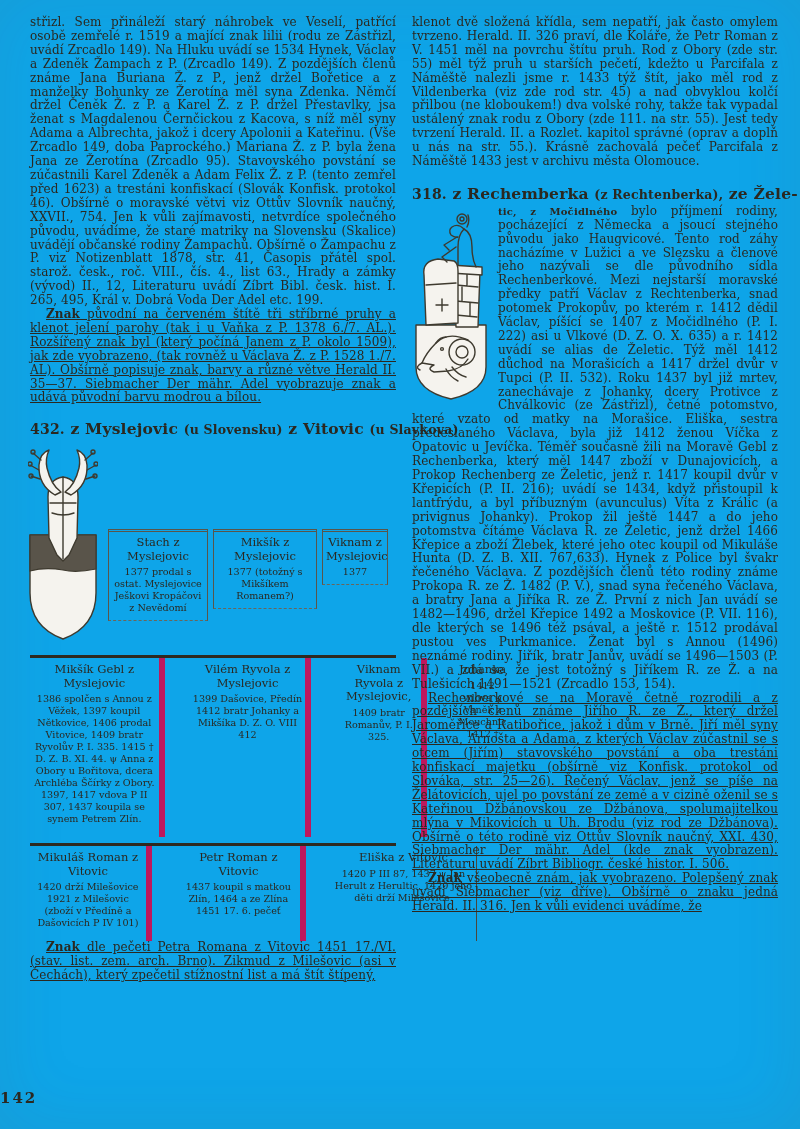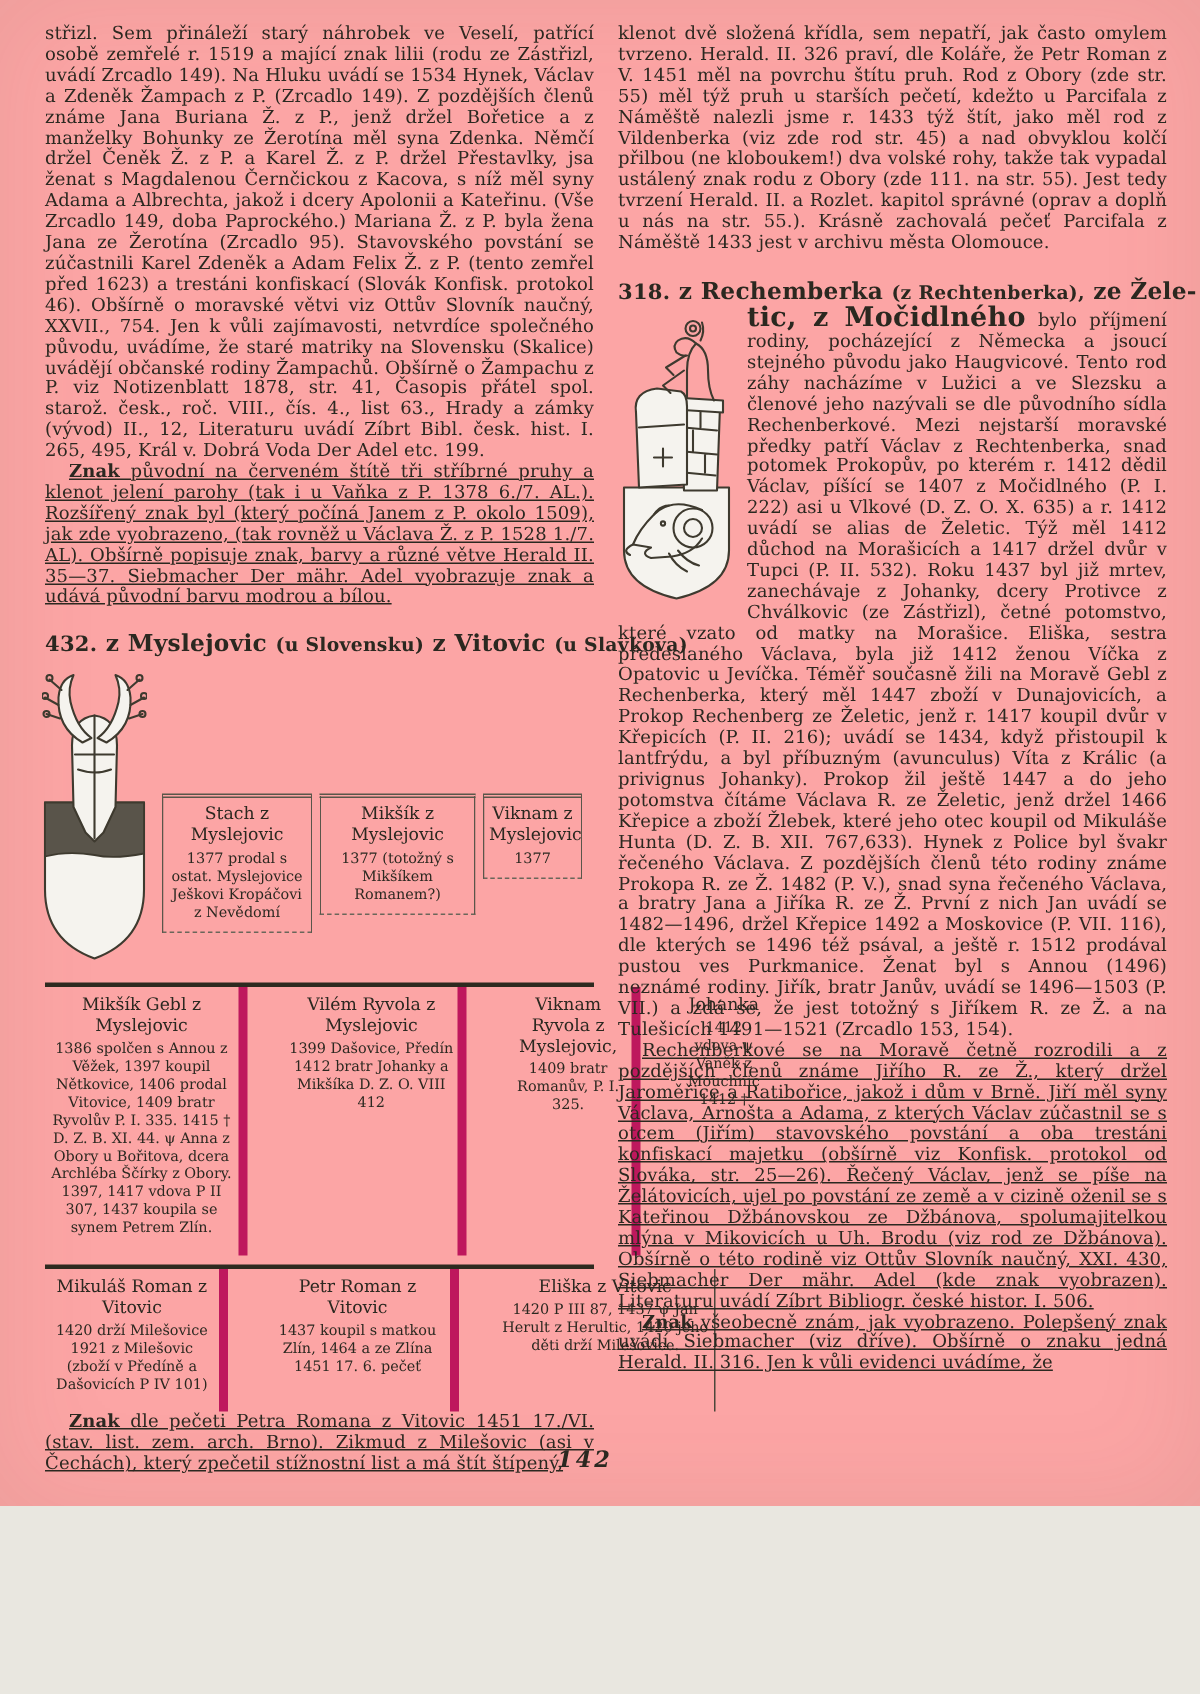--- a/index.html
+++ b/index.html
@@ -4,22 +4,22 @@
 <style>
   html,body { margin:0; padding:0; }
   body {
     width:800px; height:1129px;
     background:#e9e7e0;
     font-family:"DejaVu Serif", serif;
     color:#2b2820;
   }
   .page {
     position:relative;
-    width:800px; height:1004px;
-    background:#fca5a5;
+    width:800px; height:1129px;
+    background:#0ea5e9;
     box-shadow: inset 0 0 70px rgba(95,85,60,.10);
     overflow:hidden;
   }
   .columns {
     display:flex;
     gap:16px;
     padding:16px 22px 0 30px;
   }
   .col { width:366px; flex:none; }
 
@@ -81,29 +81,27 @@
   .left-final { margin-top:8px; }
 
   
   .sec433 { margin-top:16px; }
   .h433 { margin:0 0 2px 0; }
   .coa433-float {
     float:left;
     width:78px; height:194px;
     margin:2px 8px 2px 0;
   }
-  .sec433p .hname { font-weight:bold; font-size:18px; letter-spacing:.2px; }
+  .sec433p .hname { font-weight:bold; font-size:10px; letter-spacing:.2px; }
   .rt-p3 { margin-top:8px; }
   .rt-p4 { margin-top:8px; }
 
   .page-number {
     position:absolute;
     left:0; right:20px; bottom:22px;
-    text-align:center;
-    font-style:italic;
     font-weight:bold;
     font-size:15px;
     letter-spacing:2px;
     color:#2b2820;
   }
   svg { display:block; }
   .ink { stroke:#3e3a2f; fill:none; stroke-width:1.4; stroke-linecap:round; stroke-linejoin:round; }
   .ink-fill { stroke:#3e3a2f; fill:#f5f3ee; stroke-width:1.4; stroke-linejoin:round; }
   .ink-dark { stroke:#3e3a2f; fill:#59544a; stroke-width:1.2; }
 </style>

